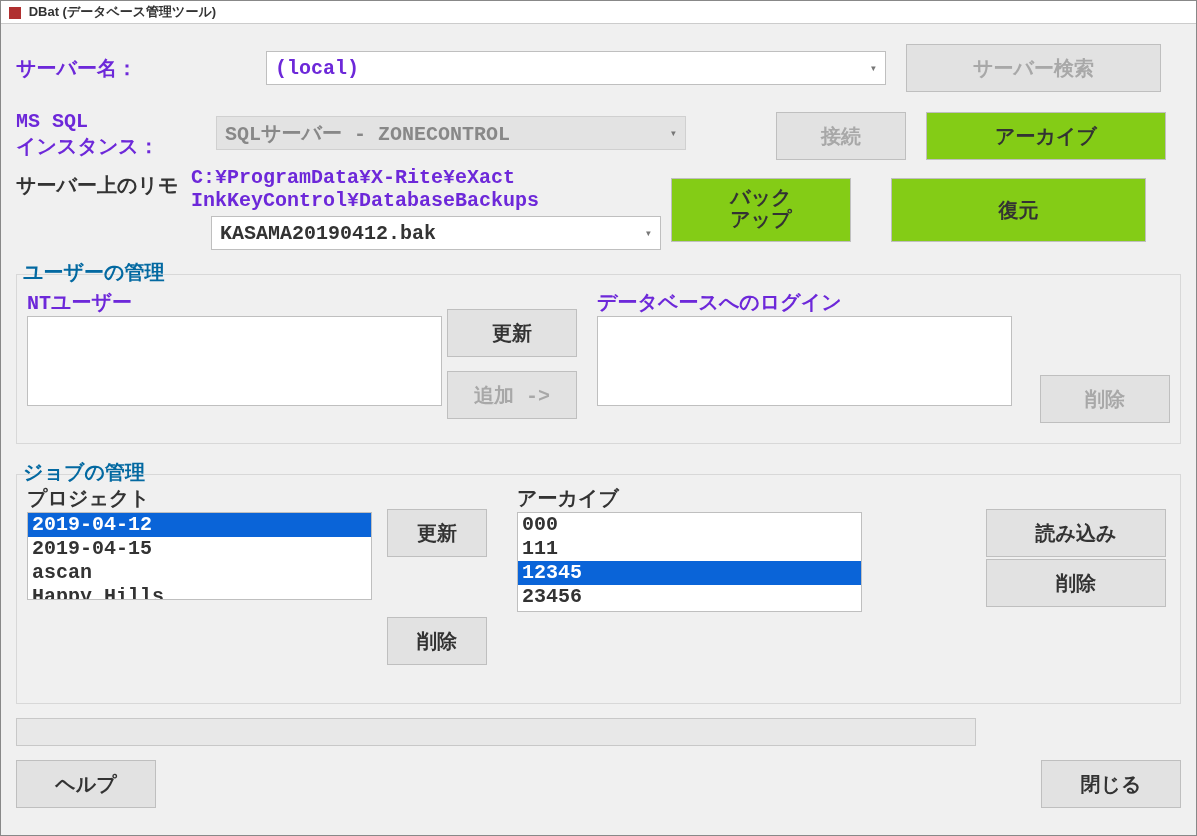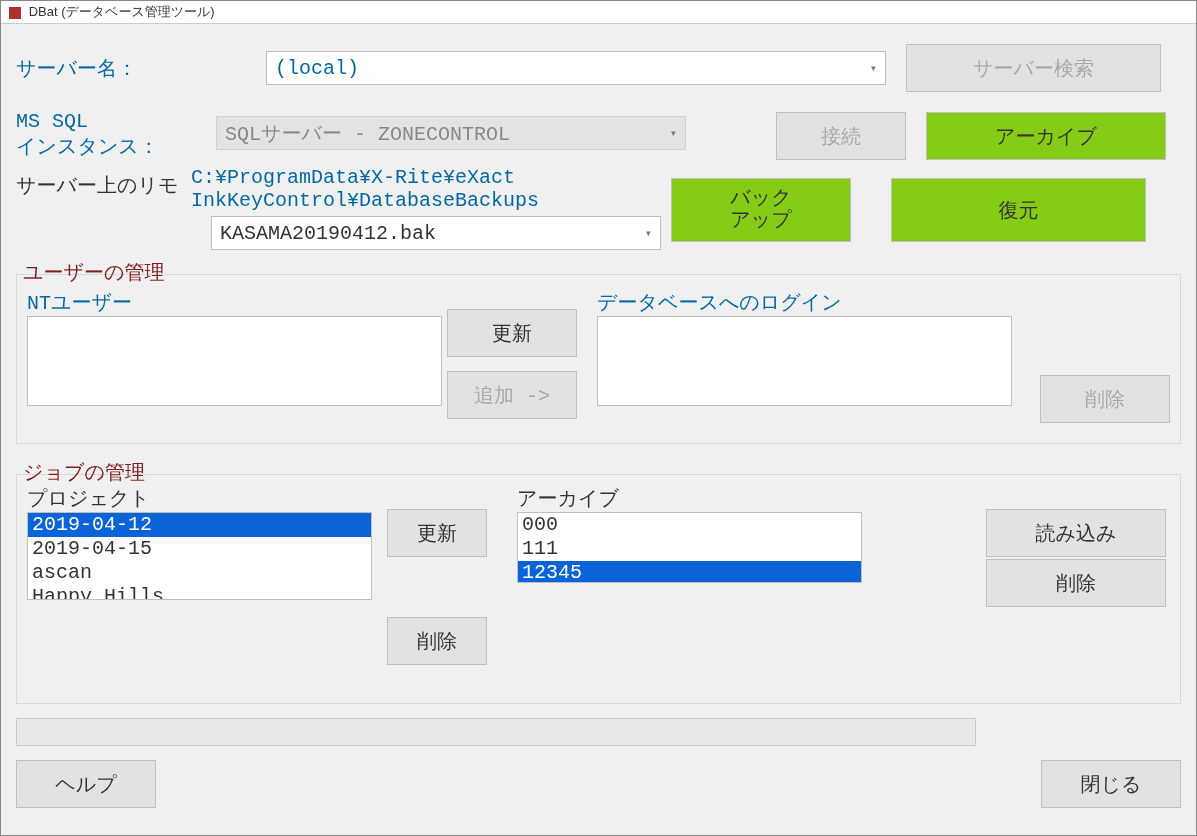--- a/index.html
+++ b/index.html
@@ -9,38 +9,39 @@
     background: #f0f0f0;
     font-size: 20px;
     color: #333;
   }
   .window {
     width: 1197px;
     height: 836px;
     background: #f0f0f0;
     border: 1px solid #888;
     position: relative;
+    font-weight: bold;
   }
   .titlebar {
     background: #fff;
     border-bottom: 1px solid #ccc;
     padding: 2px 8px;
     font-size: 13px;
     font-family: "Segoe UI", "Meiryo", sans-serif;
   }
   .icon-sq {
     display: inline-block;
     width: 12px; height: 12px;
     background: #b03030;
     vertical-align: middle;
     margin-right: 4px;
   }
   .content { padding: 10px 15px; position: relative; }
   .row { display: flex; align-items: center; margin-bottom: 6px; }
-  .lbl-disabled { color: #0369a1; }
+  .lbl-disabled { color: #6d28d9; }
   .combo {
     background: #fff;
     border: 1px solid #bfbfbf;
     height: 34px;
     padding: 2px 8px;
     font-family: inherit;
     font-size: 20px;
     display: flex;
     align-items: center;
     justify-content: space-between;
@@ -65,21 +66,21 @@
     border: 1px solid #d8d8d8;
     position: relative;
     margin-top: 18px;
     padding: 14px 10px 10px 10px;
   }
   .group-label {
     position: absolute;
     top: -16px; left: 4px;
     background: transparent;
     padding: 0 2px;
-    color: #7f1d1d;
+    color: #0369a1;
   }
   .listbox {
     background: #fff;
     border: 1px solid #bfbfbf;
     font-family: inherit;
     font-size: 20px;
     overflow-y: scroll;
   }
   .listbox .item { padding: 0 4px; line-height: 24px; white-space: nowrap; }
   .listbox .item.selected { background: #0a64d8; color: #fff; }
@@ -183,21 +184,21 @@
             </div>
         </div>
 
         <div style="width:130px;display:flex;flex-direction:column;gap:60px;margin-top:20px;">
           <div class="btn" style="width:100px;height:48px;">更新</div>
           <div class="btn" style="width:100px;height:48px;">削除</div>
         </div>
 
         <div style="width:360px;">
           <div style="margin-top:-4px;">アーカイブ</div>
-          <div class="listbox" id="job-list" style="width:345px;height:71px;">
+          <div class="listbox" id="job-list" style="width:345px;height:100px;">
               <div class="item">000</div>
               <div class="item">111</div>
               <div class="item selected">12345</div>
               <div class="item">23456</div>
             </div>
         </div>
 
         <div style="flex:1;display:flex;flex-direction:column;gap:2px;margin-top:20px;align-items:flex-end;padding-right:4px;">
           <div class="btn" style="width:180px;height:48px;">読み込み</div>
           <div class="btn" style="width:180px;height:48px;">削除</div>

